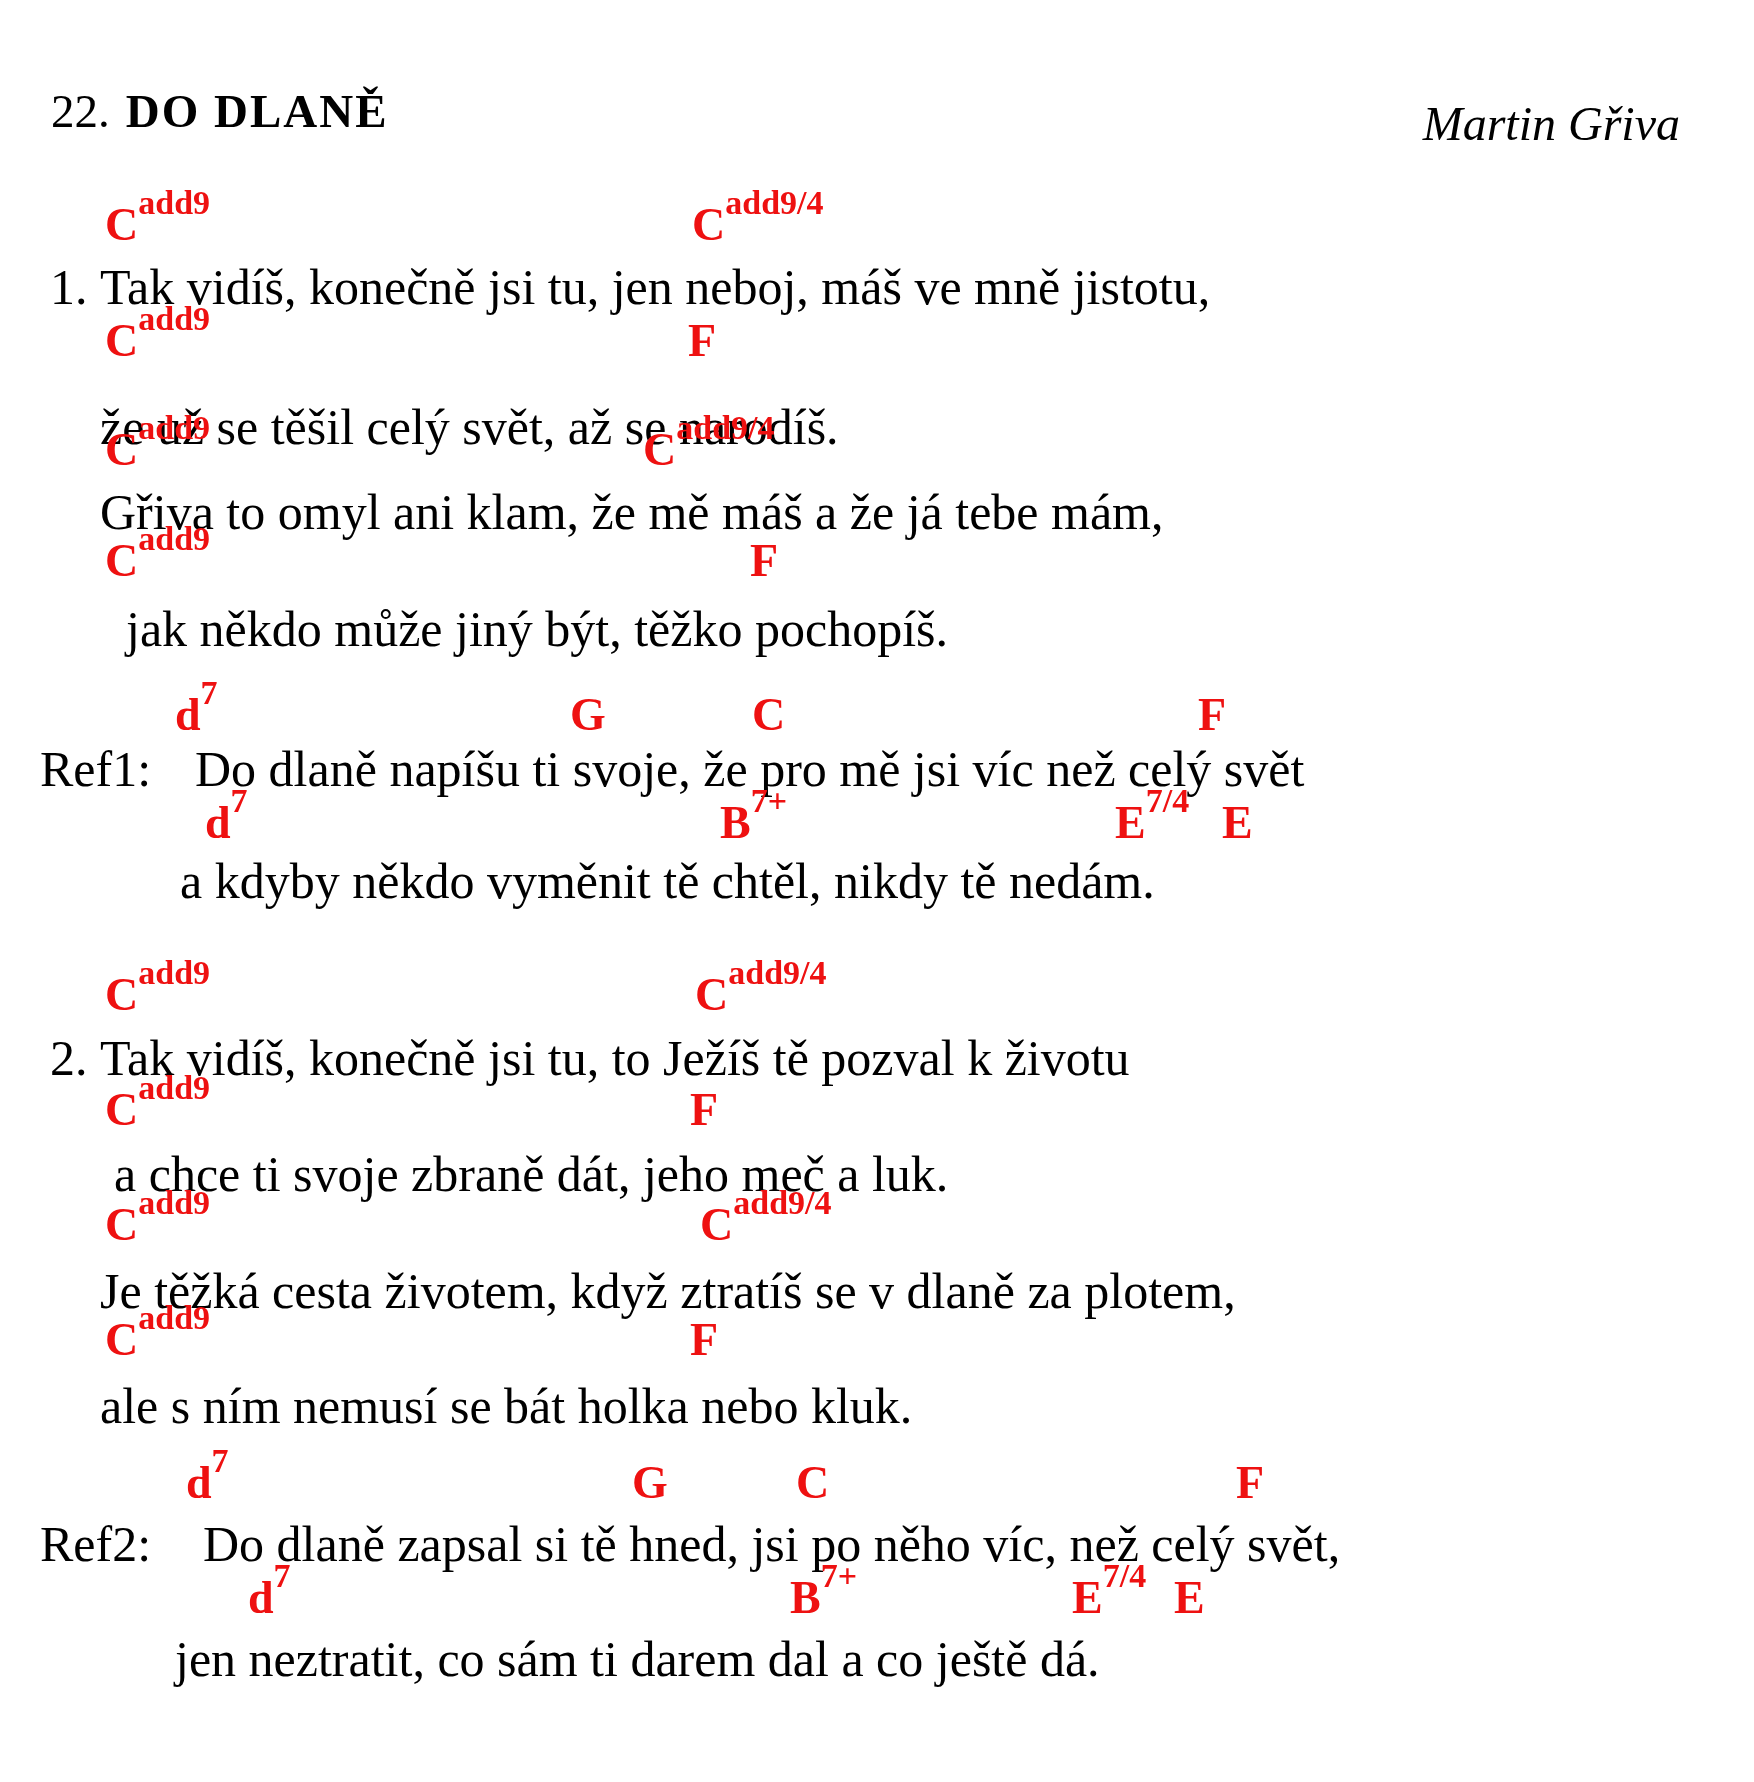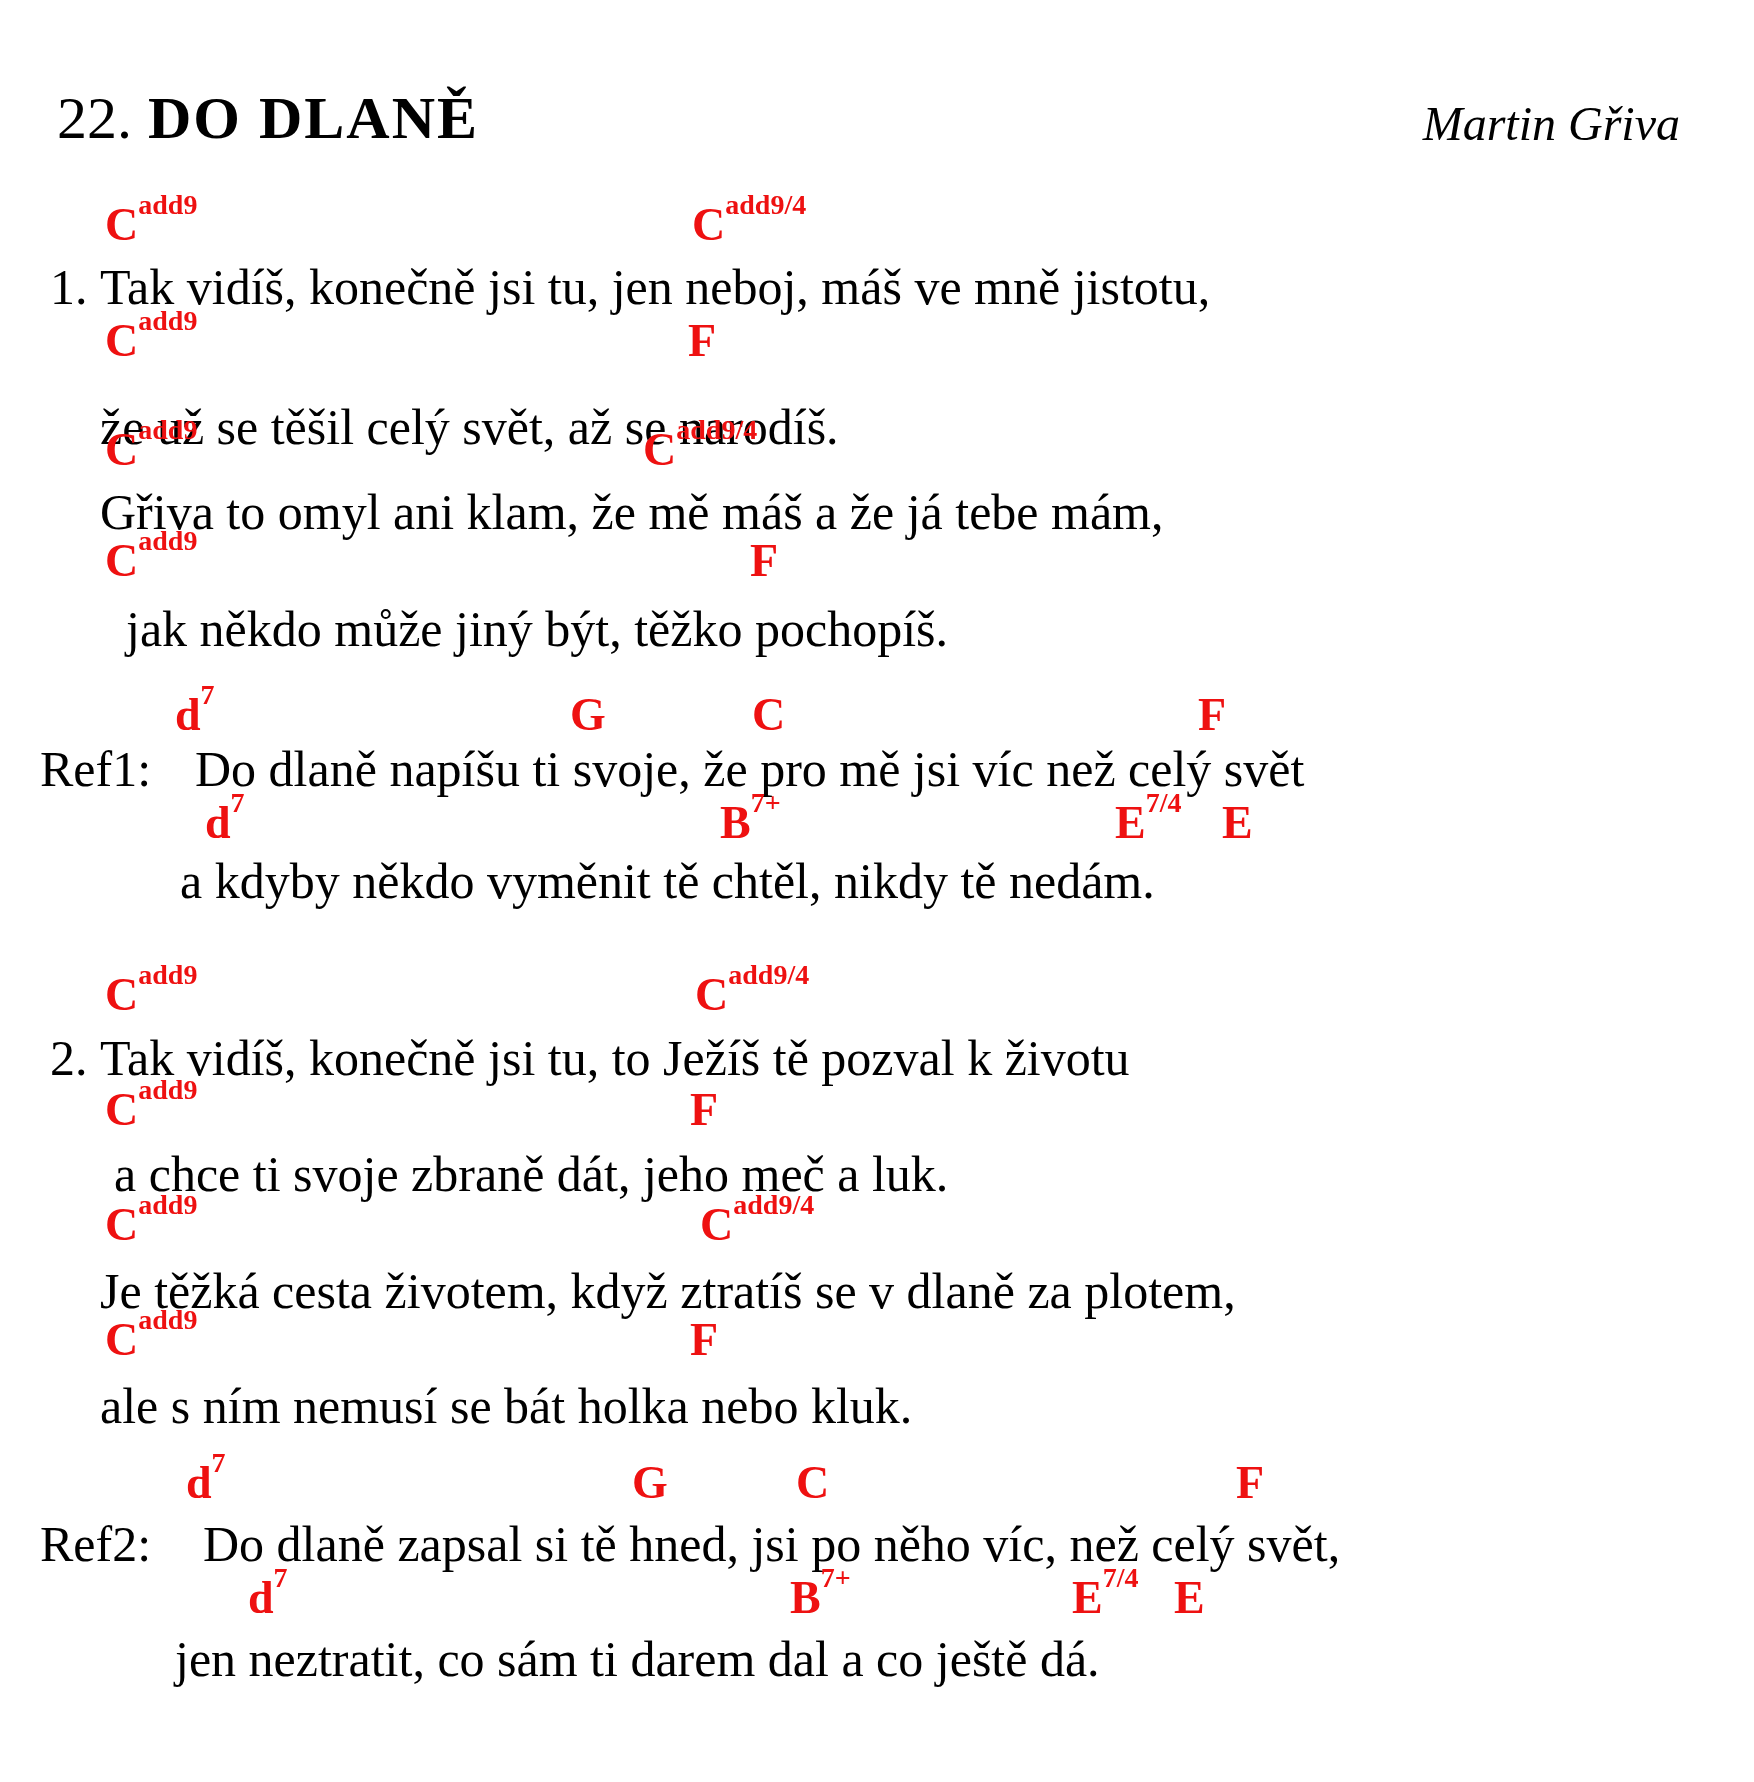--- a/index.html
+++ b/index.html
@@ -7,23 +7,23 @@
     position:relative;
     width:1754px;
     height:1782px;
     background:#ffffff;
     font-family:"Liberation Serif","DejaVu Serif",serif;
     color:#000000;
     overflow:hidden;
   }
   .title-line{
     position:absolute;
-    left:57px;
+    left:51px;
     top:88px;
-    font-size:60px;
+    font-size:47px;
     line-height:1;
     white-space:nowrap;
   }
   .song-number{font-weight:normal;margin-right:16px;}
   .song-title{font-weight:bold;letter-spacing:2px;}
   .author{
     position:absolute;
     right:74px;
     top:100px;
     font-style:italic;
@@ -33,21 +33,21 @@
   }
   .row{position:absolute;left:0;top:0;width:100%;height:0;}
   .chord{
     position:absolute;
     font-weight:bold;
     font-size:46px;
     line-height:1;
     white-space:nowrap;
   }
   .chord .sup{
-    font-size:28px;
+    font-size:34px;
     position:relative;
     top:-26px;
     letter-spacing:0px;
   }
   .seg{
     position:absolute;
     font-size:50px;
     line-height:1;
     white-space:nowrap;
   }

